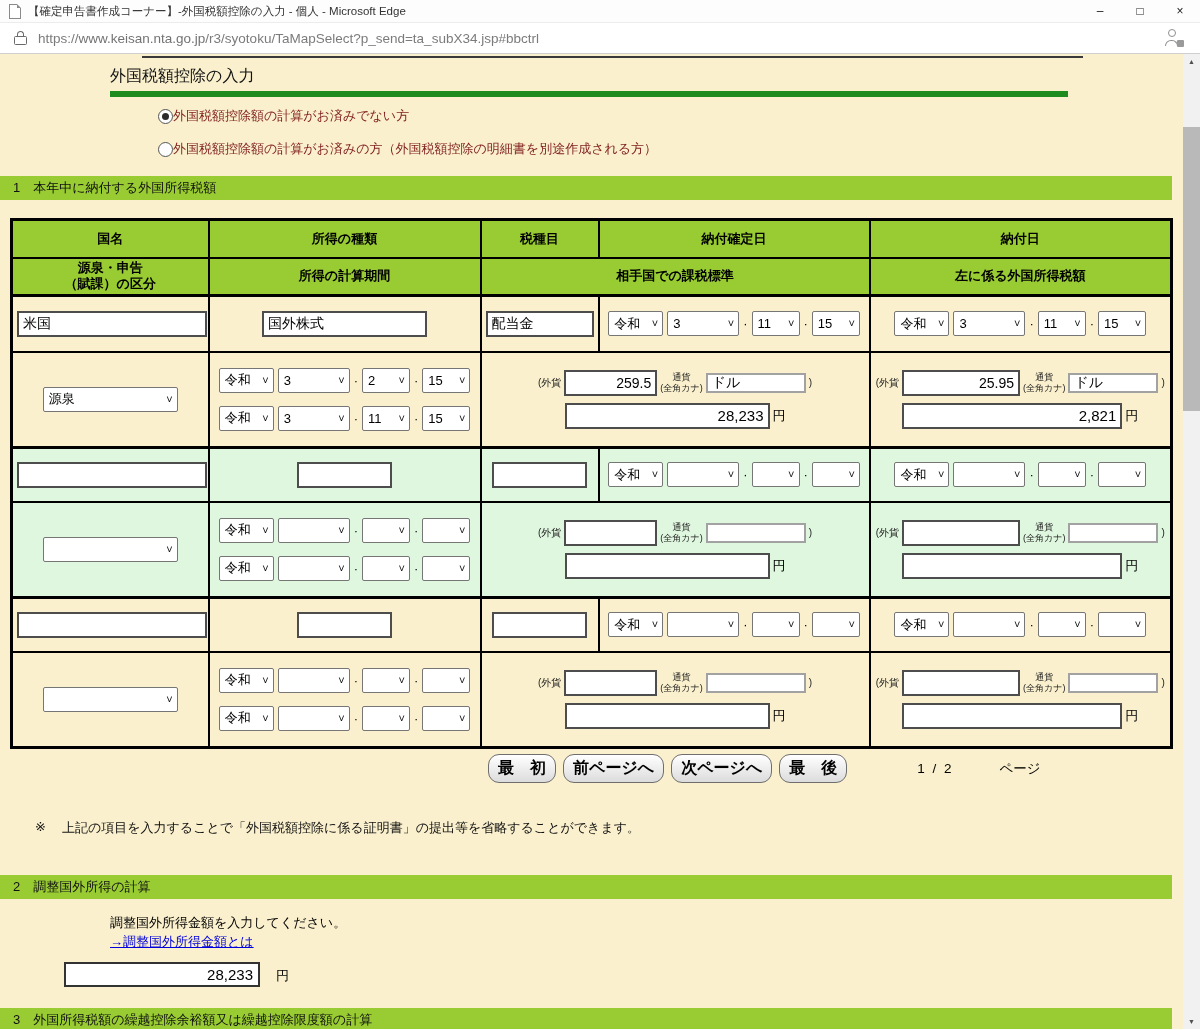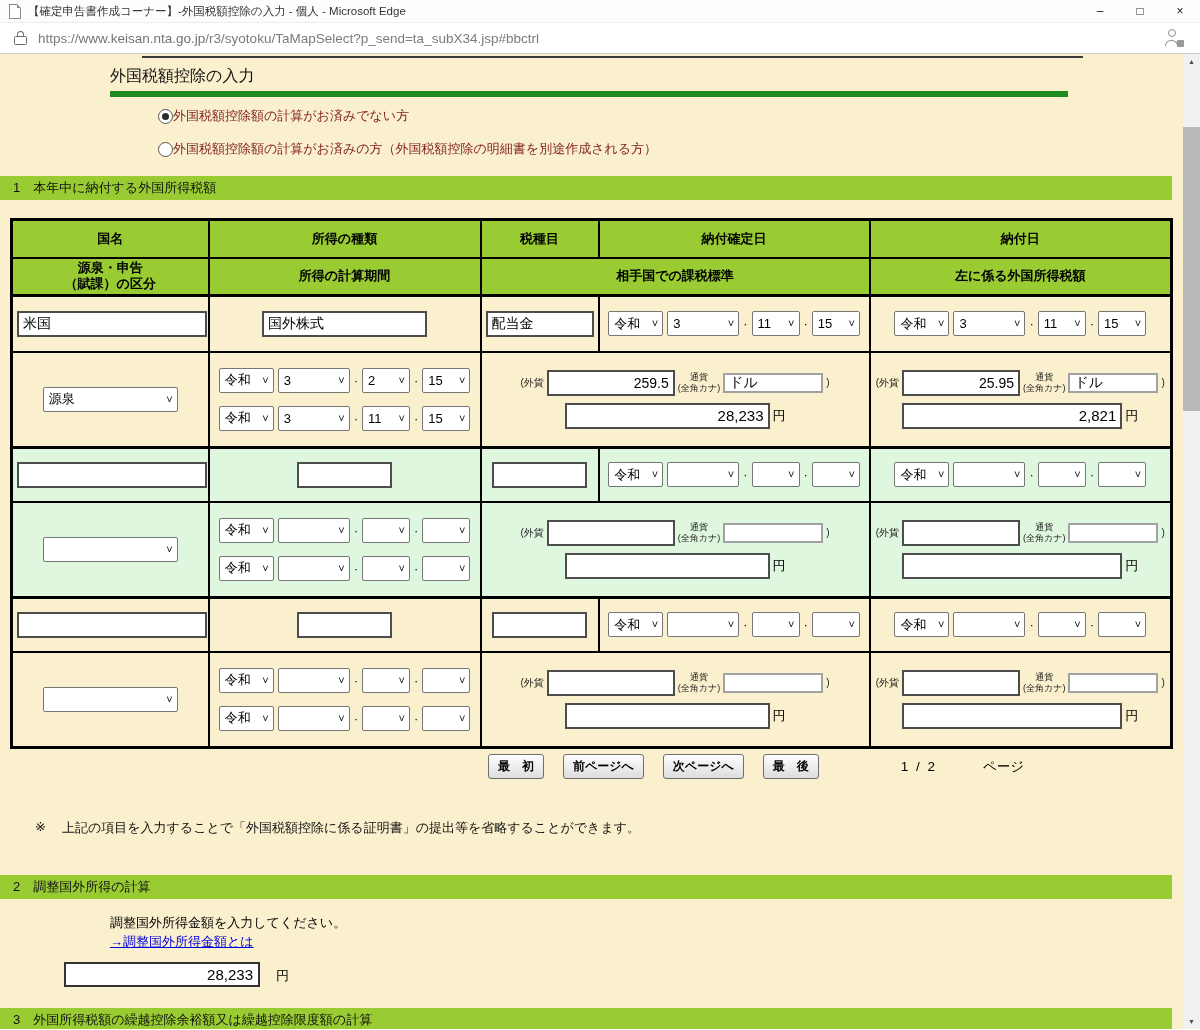--- a/index.html
+++ b/index.html
@@ -58,38 +58,38 @@
   .cc{display:flex;align-items:flex-start;justify-content:center;height:100%;}
   .stack{display:flex;flex-direction:column;align-items:center;justify-content:center;gap:13px;height:100%;}
   .dgroup{display:flex;align-items:center;justify-content:center;gap:4px;font-size:13px;}
   .dot{font-size:13px;}
 
   .ti{box-sizing:border-box;height:26px;border:2px solid #4d4d4d;background:#fff;font-family:inherit;font-size:14px;padding:0 4px;}
   .tr{text-align:right;}
   .curlight{border:2px solid #a2a2a2;height:20px;}
   .yen{font-size:15px;}
   .w48{width:48px;}.w55{width:55px;}.w72{width:72px;}.w90{width:90px;}.w95{width:95px;}
-  .w100{width:100px;}.w105{width:128px;}.w108{width:108px;}.w118{width:118px;}.w135{width:135px;}
+  .w100{width:100px;}.w105{width:93px;}.w108{width:108px;}.w118{width:118px;}.w135{width:135px;}
   .w165{width:165px;}.w190{width:190px;}.w205{width:205px;}.w220{width:220px;}
 
   .sel{display:inline-flex;align-items:center;box-sizing:border-box;height:25px;background:#fff;
        border:1px solid #767676;border-radius:2px;padding:0 4px 0 5px;font-size:13px;cursor:default;}
   .sel .sv{flex:1;white-space:nowrap;overflow:hidden;text-align:left;}
   .sel .arr{font-size:11px;margin-left:2px;color:#111;line-height:1;}
 
   .curblock{display:flex;flex-direction:column;justify-content:center;height:100%;}
   .curline{display:flex;align-items:center;justify-content:center;gap:3px;}
   .flabel{font-size:10px;color:#222;}
   .clabel{display:flex;flex-direction:column;align-items:center;font-size:9px;line-height:1.2;color:#222;}
   .yenline{display:flex;align-items:center;justify-content:center;gap:3px;margin-top:7px;font-size:13px;}
 
   
   .pgwrap{position:absolute;top:700px;left:488px;display:flex;align-items:center;}
-  .pgbtn{font-family:inherit;font-weight:bold;font-size:12px;padding:3px 9px;border:1px solid #6e6e6e;border-radius:3px;
-       background:linear-gradient(#ffffff,#dcdcdc);margin-right:19px;color:#000;cursor:default;white-space:nowrap;}
+  .pgbtn{font-family:inherit;font-weight:bold;font-size:16px;padding:3px 9px;border:1px solid #6e6e6e;border-radius:11px;
+       background:linear-gradient(#ffffff,#dcdcdc);margin-right:7px;color:#000;cursor:default;white-space:nowrap;}
   .pginfo{font-size:13.5px;margin-left:63px;letter-spacing:2px;}
   .pglabel{font-size:13.5px;margin-left:46px;}
 
   .note{position:absolute;top:765px;left:35px;font-size:13px;color:#111;display:flex;gap:16px;white-space:nowrap;}
 
   .instr{position:absolute;top:860px;left:110px;font-size:13px;}
   .qlink{position:absolute;top:879px;left:110px;font-size:13px;color:#0000dd;text-decoration:underline;cursor:pointer;}
   .amt{position:absolute;top:908px;left:64px;width:196px;height:25px;border:2px solid #333;background:#fff;
        font-family:inherit;font-size:15px;text-align:right;padding:0 5px;box-sizing:border-box;}
   .amt-unit{position:absolute;top:913px;left:276px;font-size:13px;}

